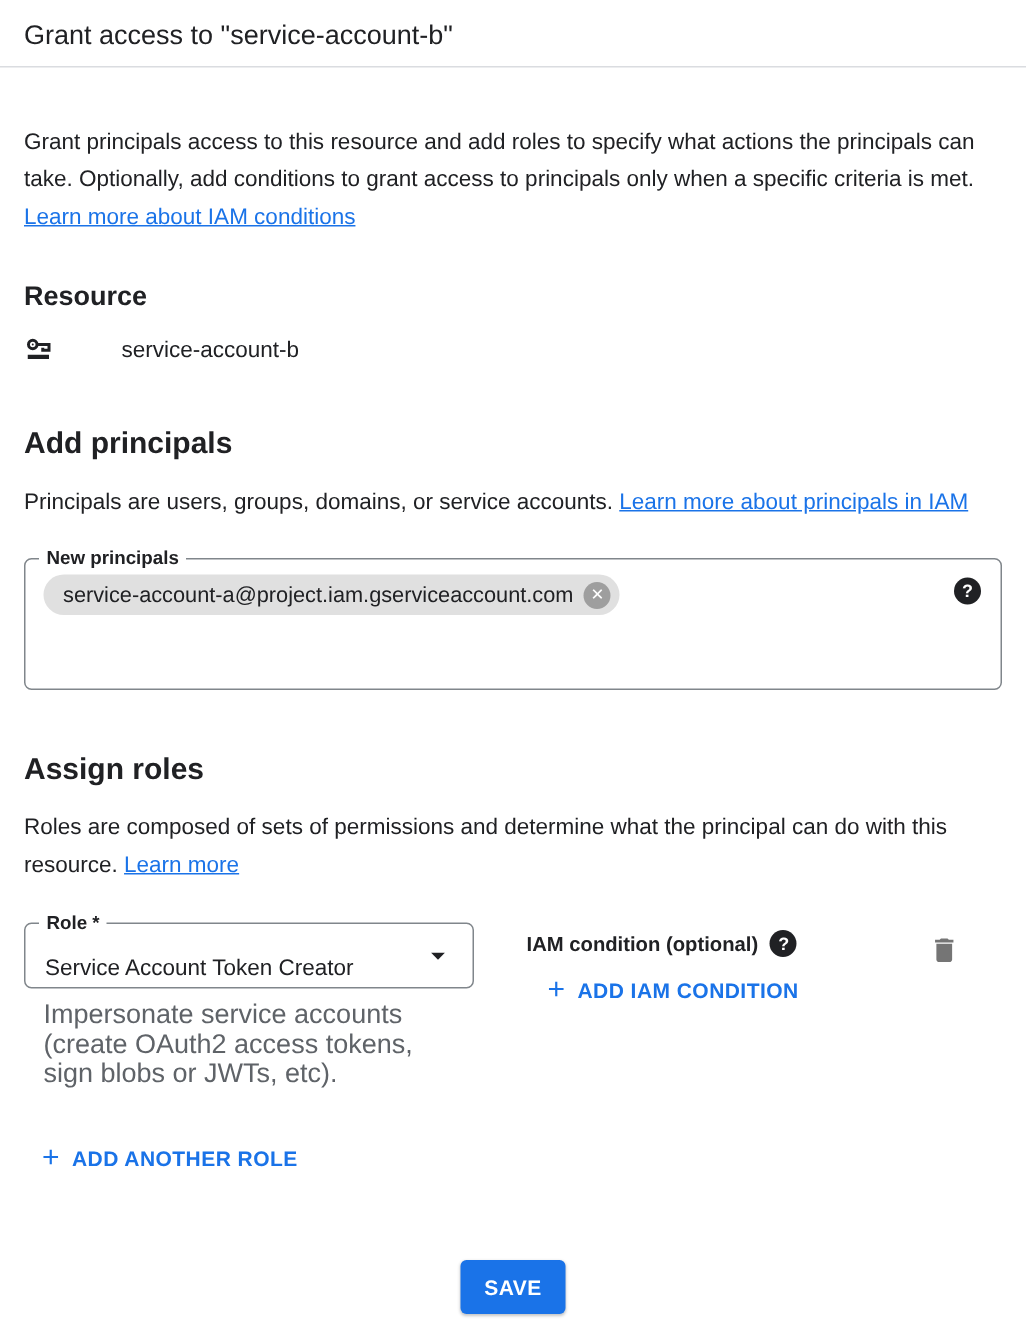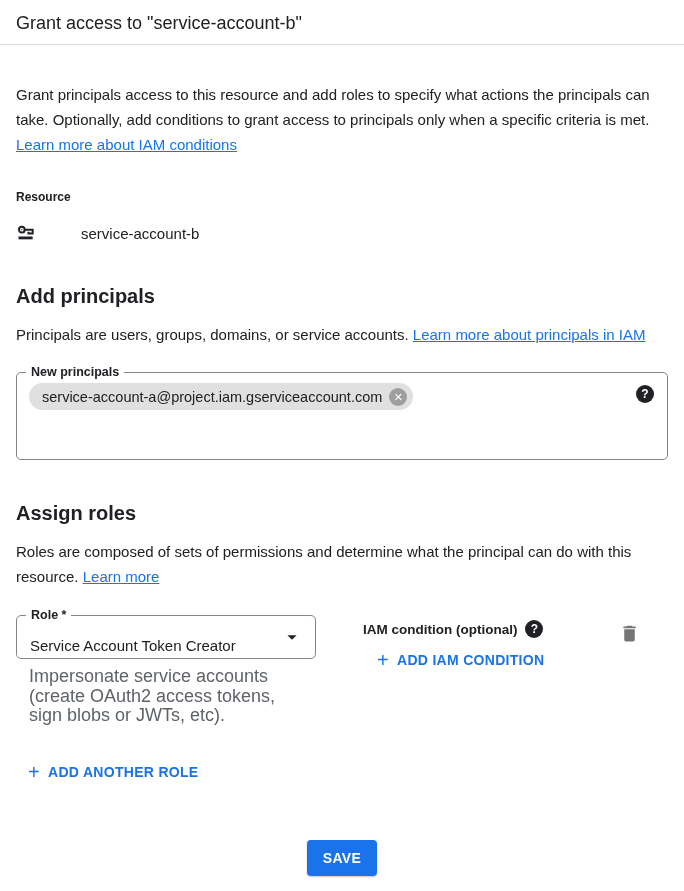--- a/index.html
+++ b/index.html
@@ -14,21 +14,21 @@
   
   .dialog-header { padding: 11px 16px 9px 16px; border-bottom: 1px solid #dadce0; }
   .dialog-title { font-size: 18px; font-weight: 400; line-height: 24px; color: #202124; }
 
   
   .body-text { font-size: 15px; line-height: 25px; color: #202124; }
   .intro { margin: 37px 18px 0 16px; }
   a.link { color: #1a73e8; text-decoration: underline; cursor: pointer; }
 
   
-  .section-heading-sm { margin: 30px 16px 0 16px; font-size: 12px; font-weight: 700; line-height: 20px; }
+  .section-heading-sm { margin: 30px 16px 0 16px; font-size: 18px; font-weight: 700; line-height: 20px; }
   .section-heading-lg { margin: 41px 16px 0 16px; font-size: 20px; font-weight: 700; line-height: 24px; }
 
   
   .resource-row { margin: 16px 16px 0 16px; display: flex; align-items: center; gap: 9px; }
   .resource-row .res-name { font-size: 15px; color: #202124; margin-left: 36px; }
   .sa-icon { display: inline-flex; width: 20px; height: 20px; }
 
   .para { margin: 14px 20px 0 16px; }
 
   
@@ -63,21 +63,21 @@
   .role-select {
     height: 42px; display: flex; align-items: center; justify-content: space-between;
     padding: 0 12px 0 13px; cursor: pointer;
   }
   .role-value { font-size: 15px; color: #202124; margin-top: 17px; }
   .arrow-icon { width: 22px; height: 22px; fill: #202124; flex: none; }
   .role-desc {
     margin: 8px 0 0 13px; width: 272px;
     font-size: 18px; line-height: 19.5px; color: #5f6368;
   }
-  .condition-col { margin-left: 23px; padding-top: 5px; }
+  .condition-col { margin-left: 11px; padding-top: 5px; }
   .condition-label-row { display: flex; align-items: center; gap: 8px; }
   .condition-label { font-size: 13.5px; font-weight: 700; color: #202124; }
   .text-button {
     display: inline-flex; align-items: center; gap: 8px; border: none; background: transparent;
     color: #1a73e8; font-family: inherit; font-size: 14px; font-weight: 700;
     letter-spacing: 0.3px; cursor: pointer; padding: 0;
   }
   .plus-glyph { font-size: 20px; font-weight: 400; line-height: 18px; }
   .add-condition-btn { margin: 13px 0 0 14px; }
   .trash-btn { margin-left: auto; margin-right: 28px; margin-top: 8px; background: none; border: none; cursor: pointer; padding: 0; }

